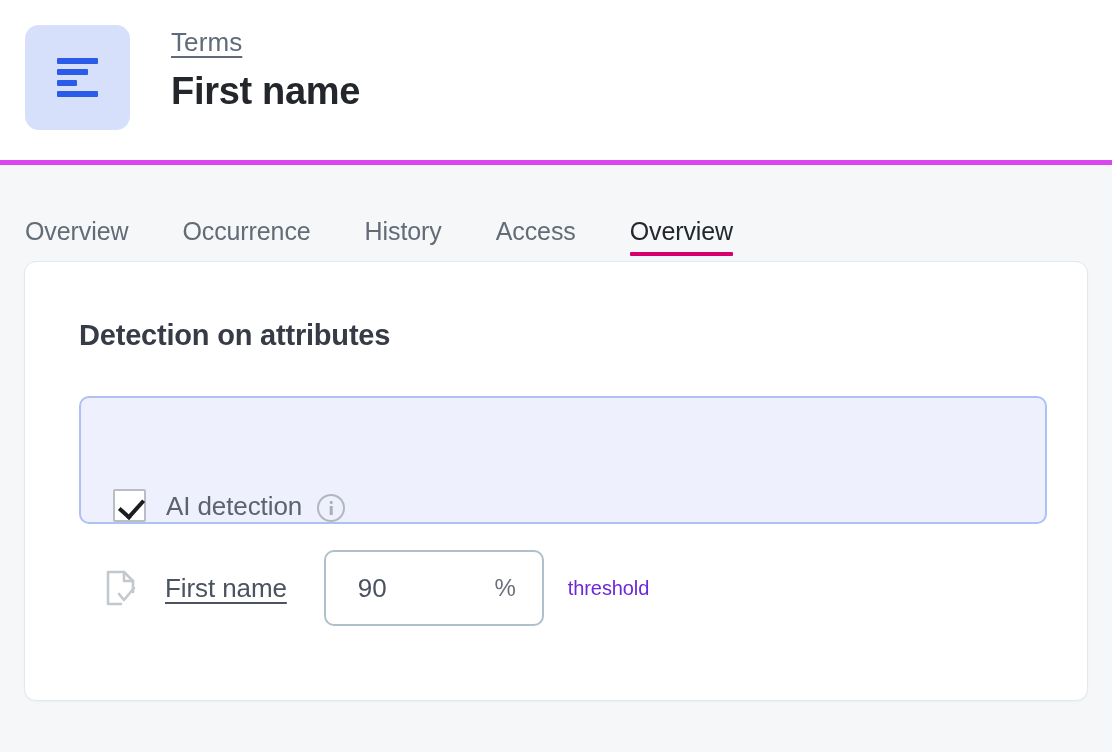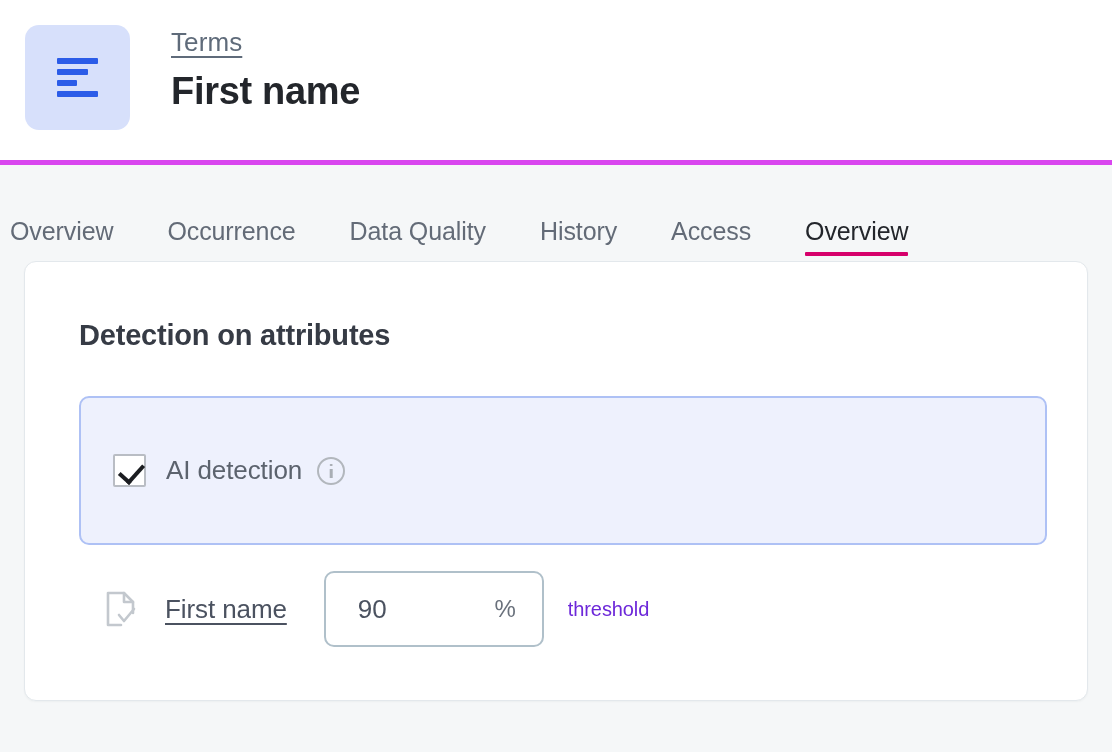--- a/index.html
+++ b/index.html
@@ -73,21 +73,21 @@
     letter-spacing: -0.3px;
     margin-top: 12px;
     line-height: 1.12;
   }
 
   
   .tab-bar {
     display: flex;
     align-items: flex-end;
     gap: 0;
-    padding: 0 10px;
+    padding: 0 25px;
     height: 96px;
     background: #f5f7f8;
   }
   .tab {
     font-size: 25px;
     color: #636b77;
     padding: 0 27px 15px 27px;
     cursor: pointer;
     white-space: nowrap;
     position: relative;
@@ -175,23 +175,23 @@
     color: #2f333b;
     letter-spacing: -0.1px;
   }
 
   
   .ai-detection-panel {
     margin-top: 32px;
     background: #eef1fd;
     border: 2px solid #aec1f5;
     border-radius: 10px;
-    height: 149px;
-    display: flex;
-    align-items: center;
+    height: 128px;
+    display: flex;
+    align-items: flex-end;
     padding-left: 32px;
   }
   .checkbox {
     width: 33px;
     height: 33px;
     background: #ffffff;
     border: 2px solid #b9bdc4;
     border-radius: 2px;
     position: relative;
     flex: 0 0 33px;
@@ -315,21 +315,20 @@
       <span class="breadcrumb-link">Terms</span>
     </div>
     <h1 class="page-title">First name</h1>
   </div>
 
 </div>
 
 <div class="tab-bar">
   <div class="tab">Overview</div>
   <div class="tab">Occurrence</div>
-  <div class="tab">Data Quality</div>
   <div class="tab">History</div>
   <div class="tab">Access</div>
   <div class="tab active">Overview</div>
 </div>
 
 <div class="settings-card">
 
   <div class="card-head-row">
     <div class="section-title">Detection on attributes</div>
 

